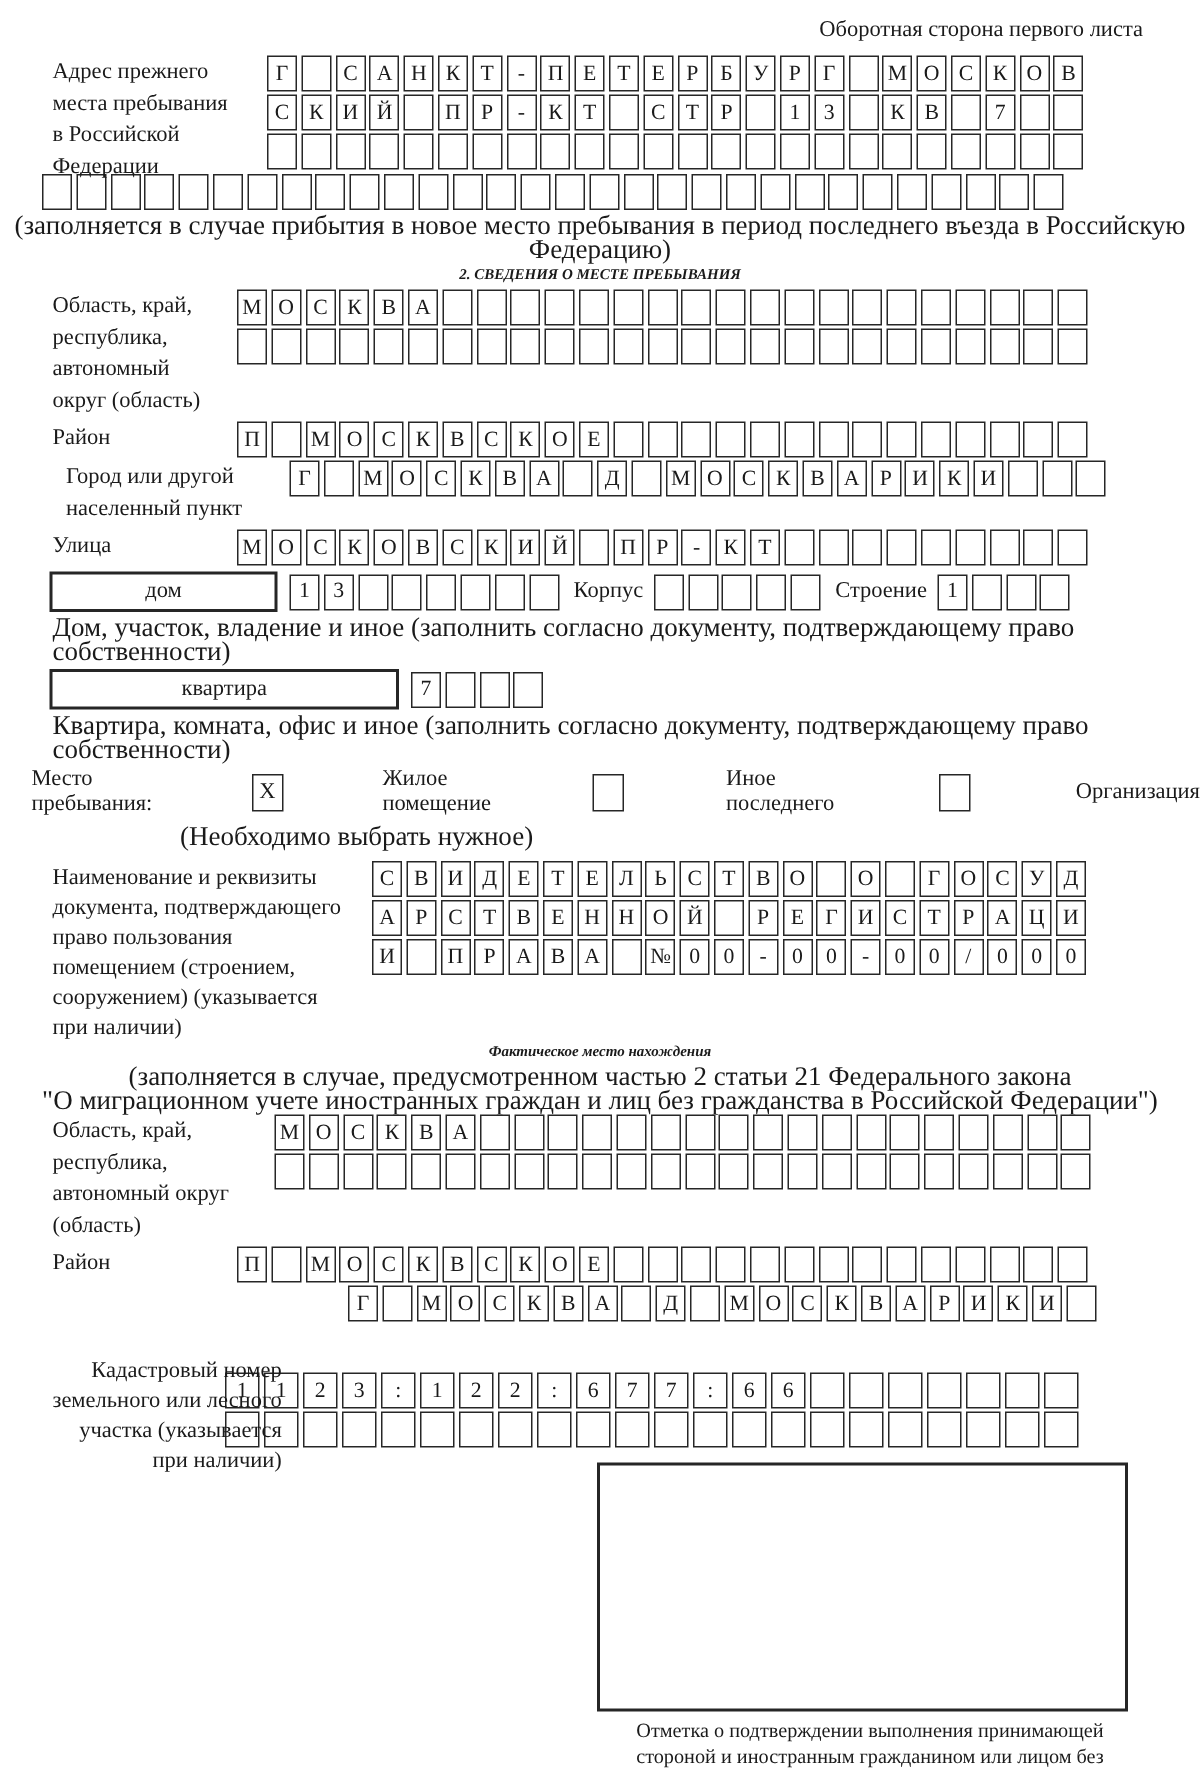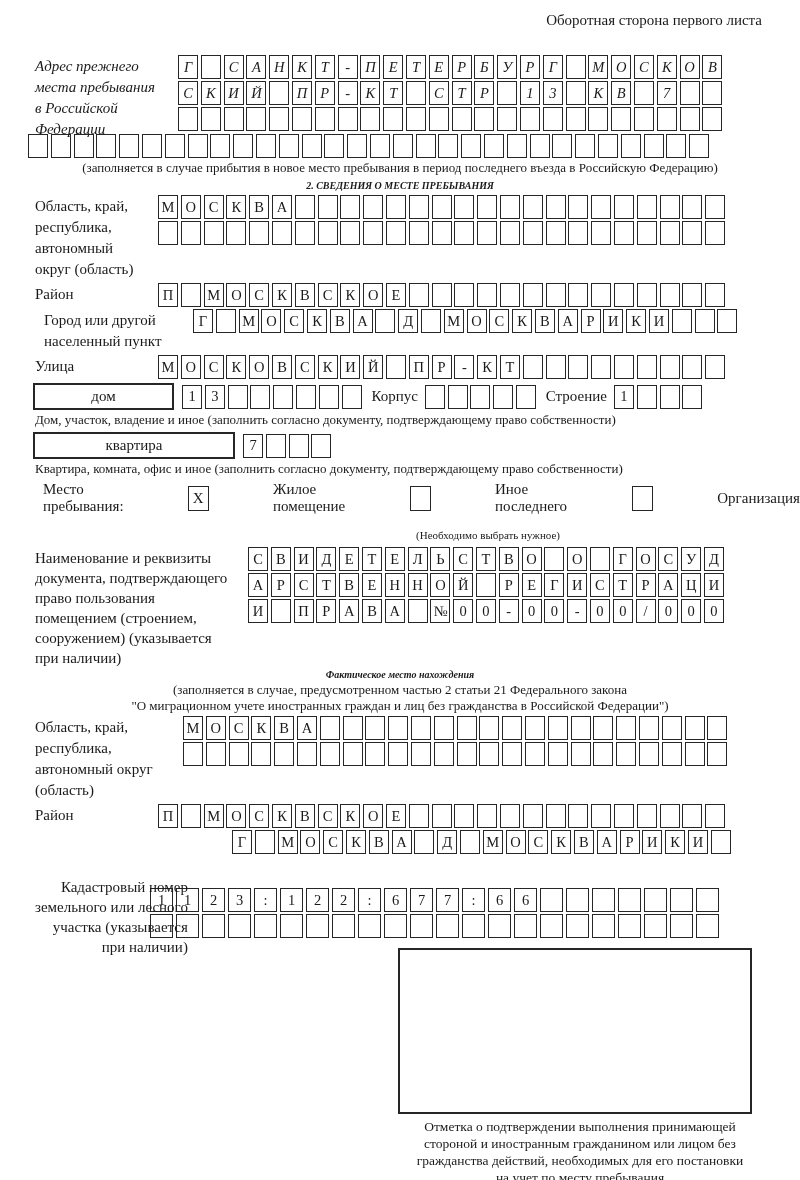--- a/index.html
+++ b/index.html
@@ -9,52 +9,52 @@
   .fieldrow{position:relative;margin-left:33px;}
   .fieldrow>.flabel{position:absolute;left:2px;top:1px;white-space:pre-line;
        line-height:21px;font-size:15px;}
   .flabel.lh20{line-height:20px;}
   .rows{display:flex;flex-direction:column;gap:2px;}
   .boxrow{display:flex;}
   .cell{box-sizing:content-box;width:18px;height:22px;border:1.6px solid #262626;
        margin-right:2.8px;display:inline-flex;align-items:center;justify-content:center;
        font-size:14.5px;flex:0 0 auto;background:#fff;}
   .cad .cell{width:21px;margin-right:3px;}
-  .caption{font-size:13px;line-height:16px;}
+  .caption{font-size:18px;line-height:16px;}
   .center{text-align:center;}
   .h-bold{font-weight:bold;font-size:10px;font-style:italic;}
   .wide-box{box-sizing:border-box;border:2px solid #262626;height:27px;
        display:inline-flex;align-items:center;justify-content:center;
        font-size:15px;flex:0 0 auto;background:#fff;}
   .inline-label{font-size:15px;margin:0 7px;display:inline-flex;align-items:center;}
   .hrow{display:flex;align-items:center;}
   .checkbox{box-sizing:content-box;width:19px;height:23px;border:1.7px solid #262626;
        display:inline-flex;align-items:center;justify-content:center;font-size:15px;
        flex:0 0 auto;background:#fff;}
   .stamp-box{box-sizing:border-box;margin:10px 0 0 398px;width:354px;height:166px;
        border:2px solid #262626;background:#fff;}
   .stamp-caption{width:470px;margin:4px 0 0 345px;font-size:13.5px;line-height:17px;
        text-align:center;white-space:pre-line;}
   
-  .mt2{margin-top:2px;}.mt4{margin-top:4px;}.mt6{margin-top:6px;}.mt10{margin-top:26px;font-style:italic;}
+  .mt2{margin-top:2px;}.mt4{margin-top:4px;}.mt6{margin-top:6px;}.mt10{margin-top:8px;}
   .minh-region{min-height:86px;}
   .minh-city{min-height:44px;}
   .minh-doc{min-height:120px;}
   .minh-cad{min-height:58px;text-align:right;}
   .pl-sec1{padding-left:145px;}
   .pl-125{padding-left:125px;}
   .pl-city1{padding-left:151px;margin-left:42px;}
   .pl-doc{padding-left:215px;}
   .pl-reg2{padding-left:150px;}
   .pl-city2{padding-left:199px;}
   .pl-cad{padding-left:117px;}
   .full-row{margin:3px 0 0 28px;}
-  .stay{display:flex;align-items:center;margin-left:43px;gap:32px;}
+  .stay{display:flex;align-items:center;margin-left:21px;gap:32px;}
   .stay .gap-s{width:8px;}.stay .gap-m{width:14px;}.stay .gap-l{width:22px;}
-  .note-line{width:440px;margin-left:120px;text-align:right;font-size:11px;margin-top:14px;}
+  .note-line{width:440px;margin-left:120px;text-align:left;font-size:18px;margin-top:2px;}
 </style>
 </head>
 <body>
 
 <div class="header-note">Оборотная сторона первого листа</div>
 
 <div class="fieldrow pl-sec1 mt10">
   <div class="flabel">Адрес прежнего
 места пребывания
 в Российской
@@ -326,21 +326,21 @@
       <span class="cell"></span>
       <span class="cell"></span>
       <span class="cell"></span>
       <span class="cell"></span>
       <span class="cell"></span>
       <span class="cell"></span>
     </div>
 </div>
 
 <div class="hrow mt4" style="margin-left:33px;">
-  <div class="wide-box" style="width:141px;margin-right:8px;">дом</div>
+  <div class="wide-box" style="width:152px;margin-right:8px;">дом</div>
   <div class="boxrow">
       <span class="cell">1</span>
       <span class="cell">3</span>
       <span class="cell"></span>
       <span class="cell"></span>
       <span class="cell"></span>
       <span class="cell"></span>
       <span class="cell"></span>
       <span class="cell"></span>
     </div>
@@ -356,21 +356,21 @@
   <div class="boxrow">
       <span class="cell">1</span>
       <span class="cell"></span>
       <span class="cell"></span>
       <span class="cell"></span>
     </div>
 </div>
 <div class="caption mt2" style="margin-left:35px;">Дом, участок, владение и иное (заполнить согласно документу, подтверждающему право собственности)</div>
 
 <div class="hrow mt4" style="margin-left:33px;">
-  <div class="wide-box" style="width:202px;margin-right:8px;">квартира</div>
+  <div class="wide-box" style="width:233px;margin-right:8px;">квартира</div>
   <div class="boxrow">
       <span class="cell">7</span>
       <span class="cell"></span>
       <span class="cell"></span>
       <span class="cell"></span>
     </div>
 </div>
 <div class="caption mt2" style="margin-left:35px;">Квартира, комната, офис и иное (заполнить согласно документу, подтверждающему право собственности)</div>
 
 <div class="stay mt4">

